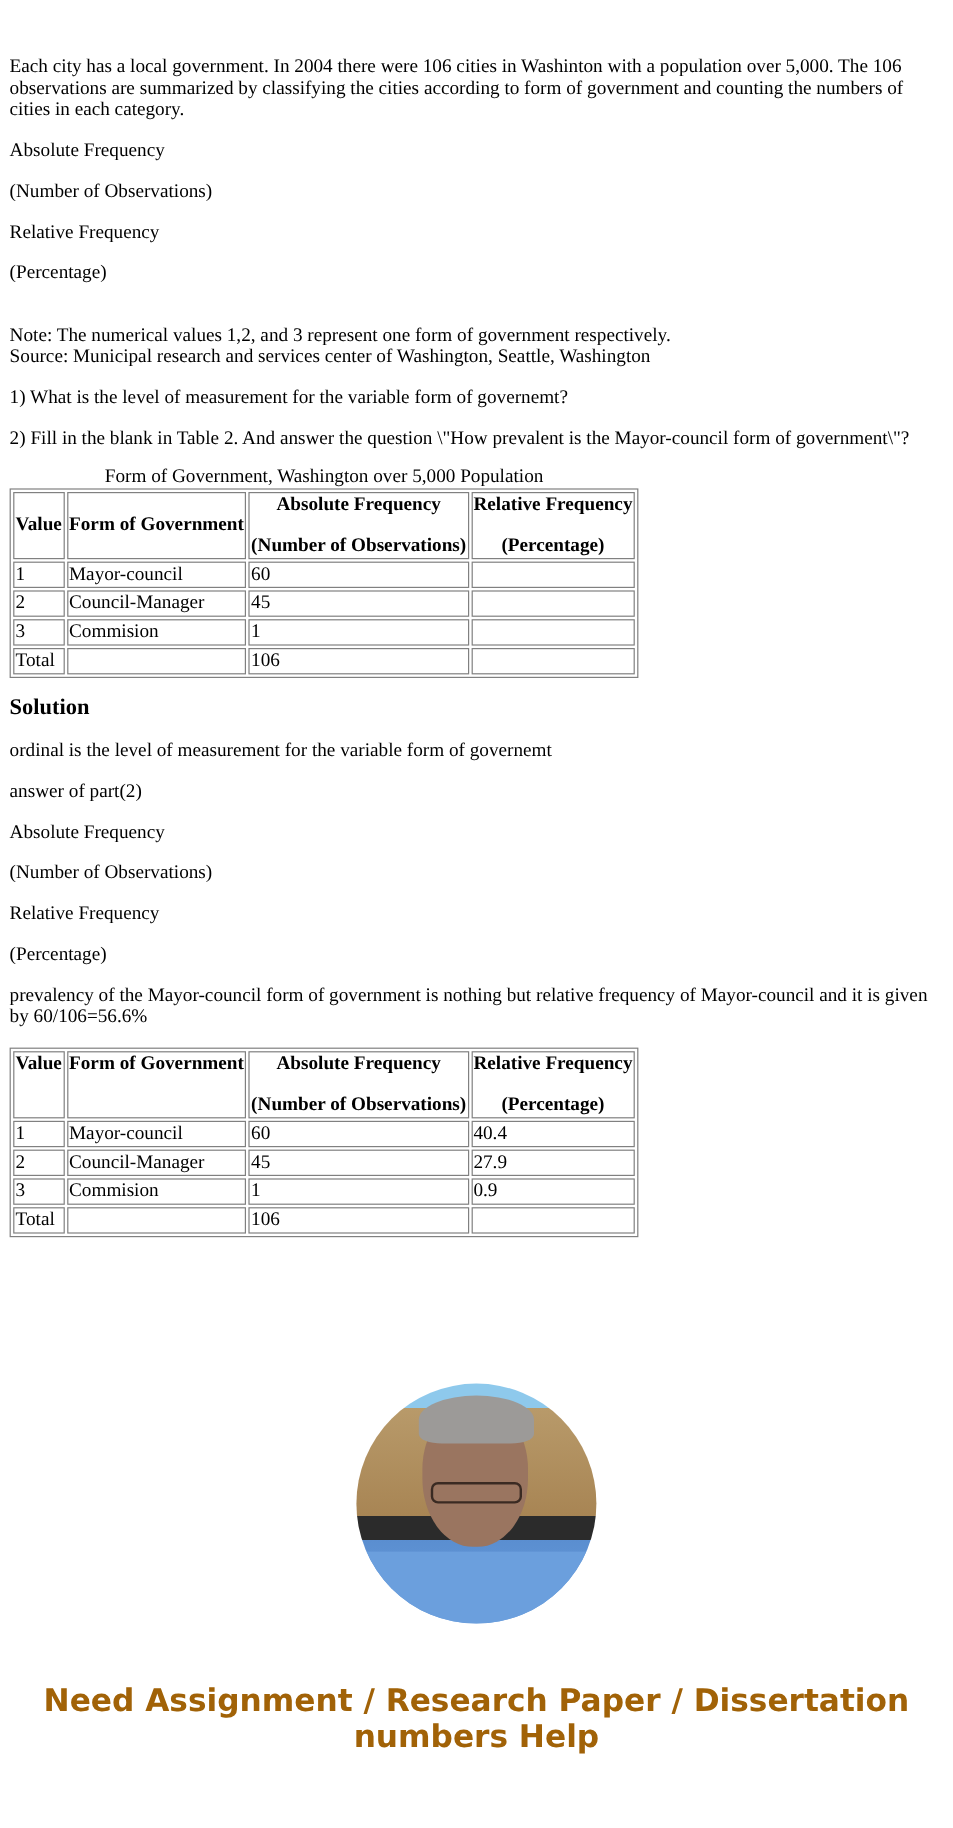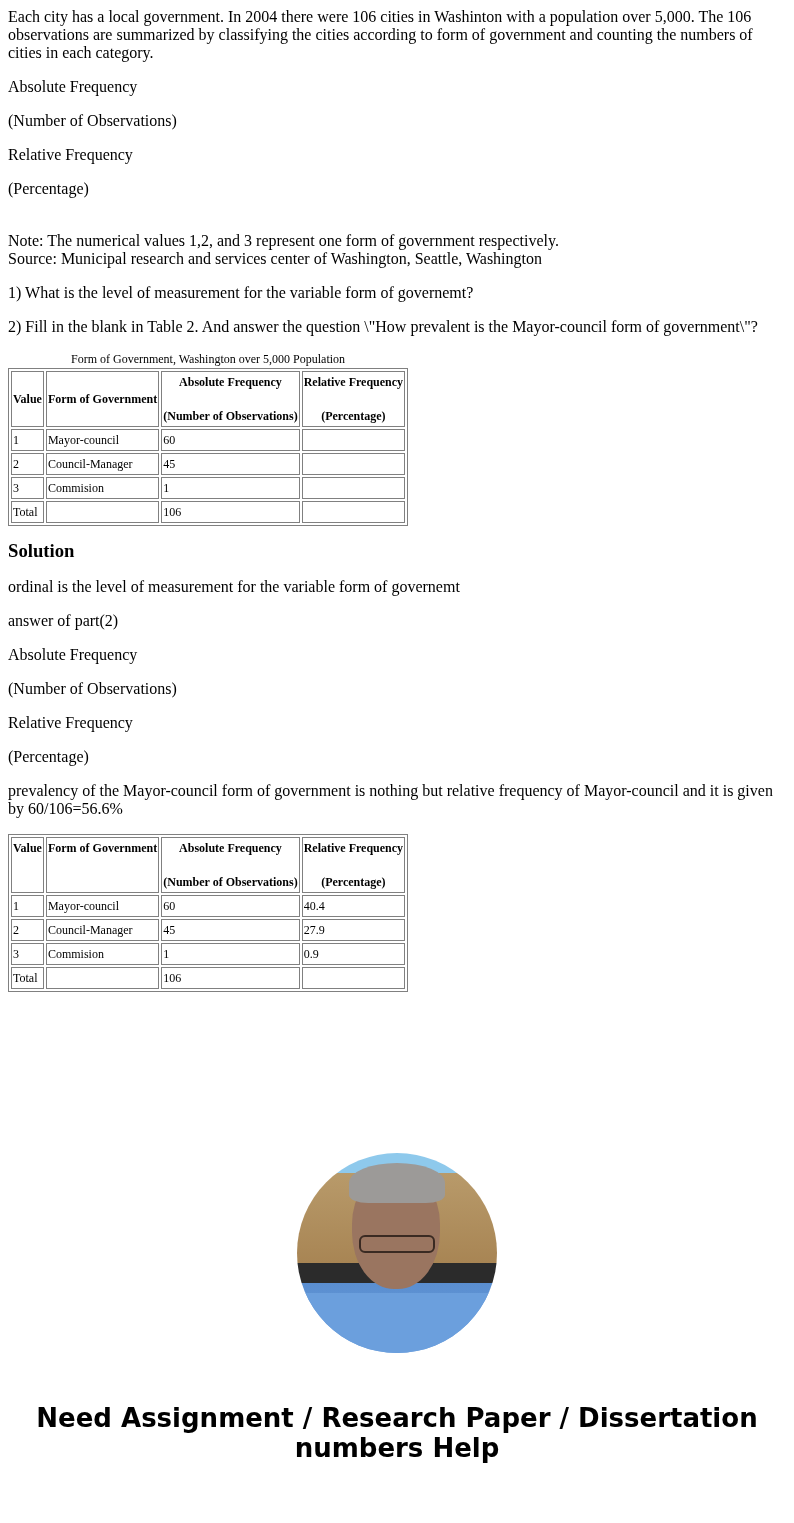--- a/index.html
+++ b/index.html
@@ -4,34 +4,34 @@
   <style>
     html, body { margin: 0; padding: 0; background: #ffffff; }
     body {
       width: 794px;
       min-height: 1523px;
       font-family: "Liberation Serif", serif;
       font-size: 16px;
       color: #000;
       position: relative;
     }
-    .content { padding: 8px 8px 0 8px; }
+    .content { padding: 8px 8px 0 8px; margin-top: 39px; }
     p { margin: 0 0 16px 0; line-height: 18px; }
     p.tight { margin: 0; }
     h3.solution {
       font-size: 18.7px;
       font-weight: bold;
       margin: 14px 0 16px 0;
       line-height: 22px;
     }
     table.freq {
       border: 1px solid #808080;
       border-collapse: separate;
       border-spacing: 2px;
-      font-size: 12px;
+      font-size: 16px;
       line-height: 18px;
     }
     table.freq caption {
       text-align: center;
       padding-bottom: 0;
       line-height: 18px;
     }
     table.freq th, table.freq td {
       border: 1px solid #808080;
       padding: 1px;
@@ -84,21 +84,21 @@
     .promo {
       position: absolute;
       left: 0;
       top: 1403px;
       width: 794px;
       text-align: center;
       font-family: "DejaVu Sans", sans-serif;
       font-weight: bold;
       font-size: 26px;
       line-height: 30px;
-      color: #000000;
+      color: #a16207;
     }
     .promo div { margin: 0; }
   </style>
 </head>
 <body>
 
 <div class="content">
 
   <p>Each city has a local government. In 2004 there were 106 cities in Washinton with a population over 5,000. The 106 observations are summarized by classifying the cities according to form of government and counting the numbers of cities in each category.</p>
   <p>Absolute Frequency</p>

